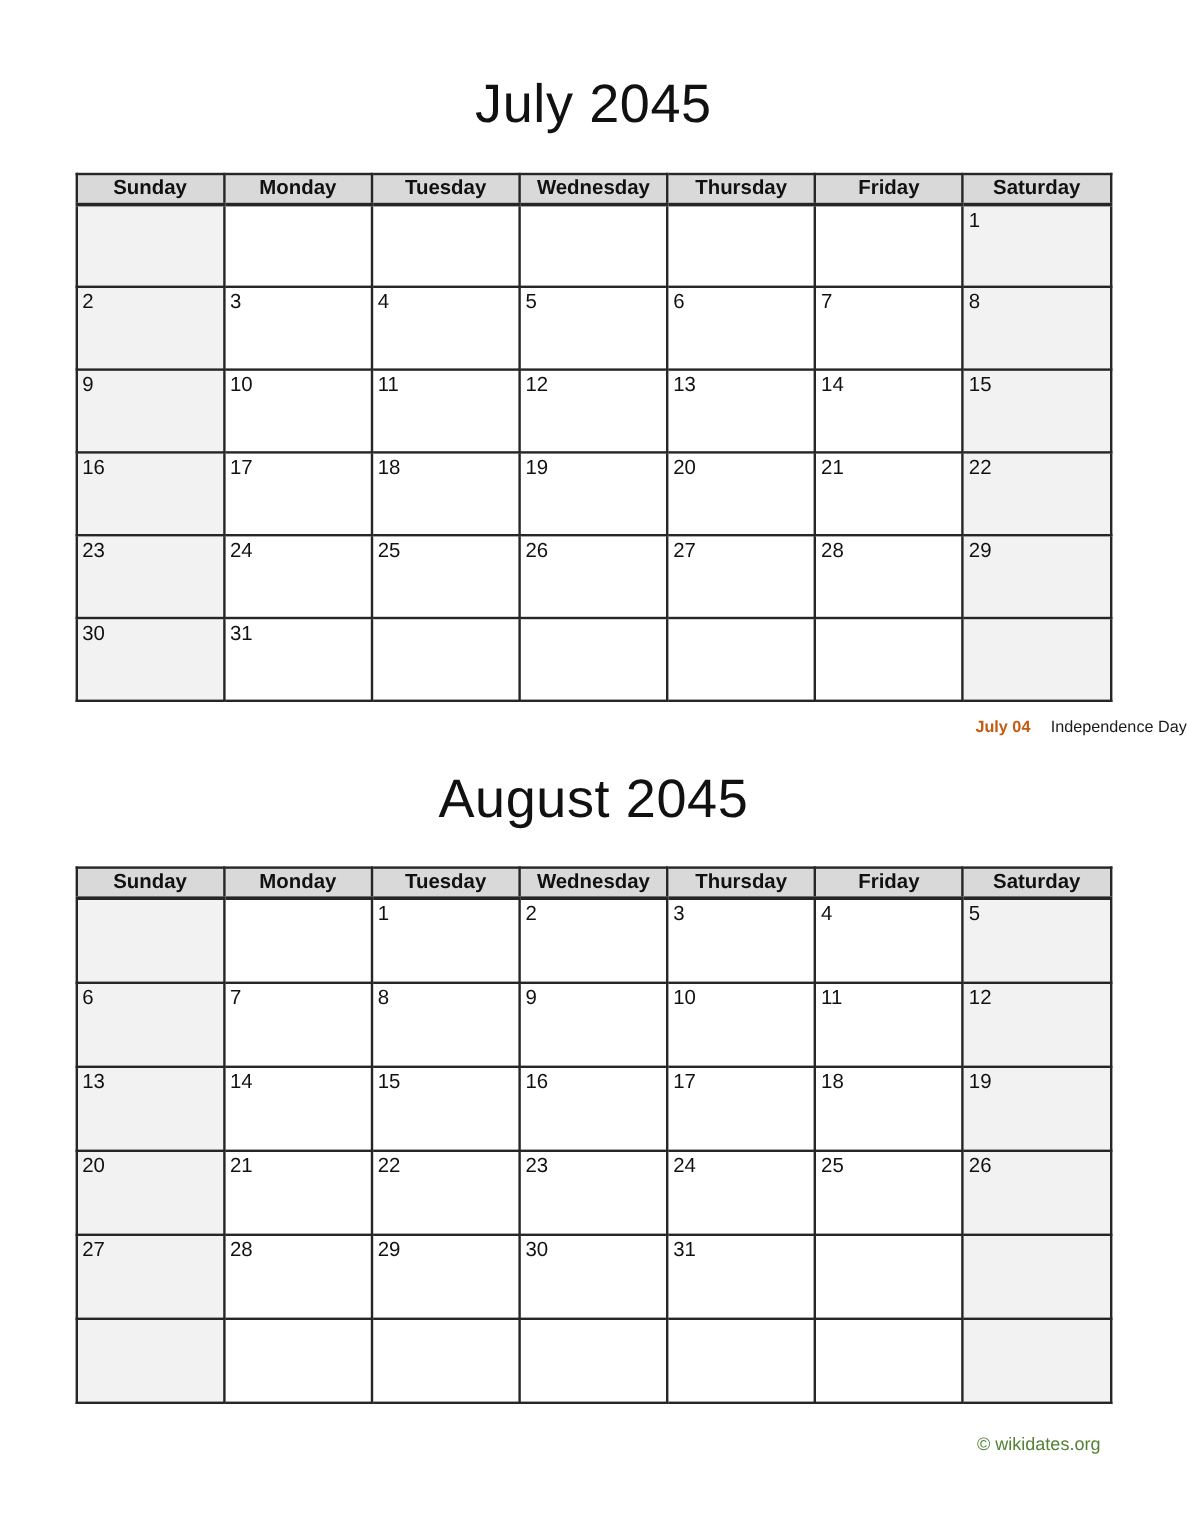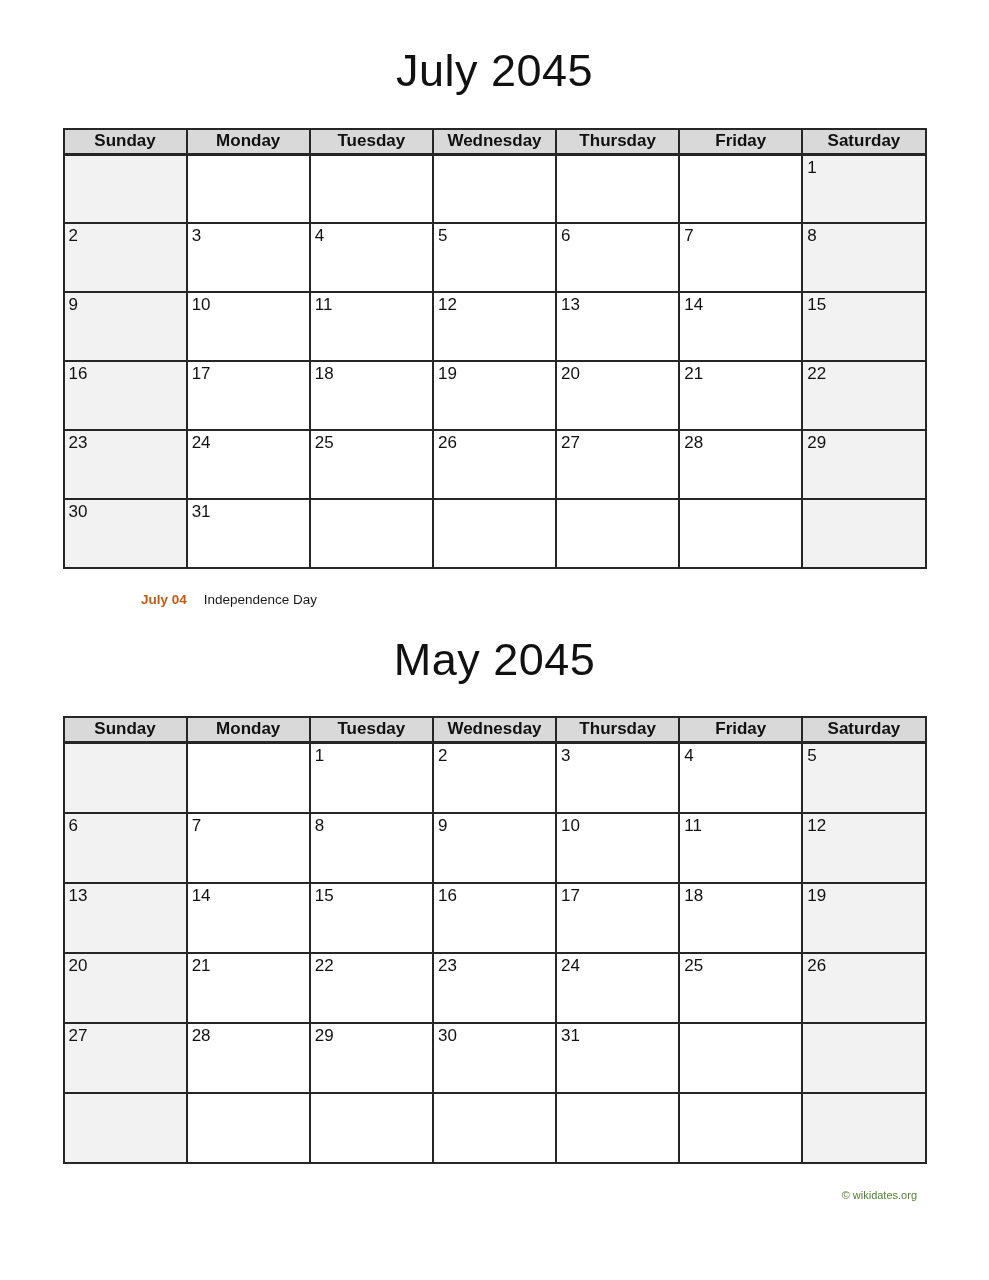--- a/index.html
+++ b/index.html
@@ -24,21 +24,21 @@
   }
   .month-title {
     margin: 0;
     font-size: 45px;
     font-weight: 400;
     text-align: center;
     line-height: 1.22;
     color: #111111;
     letter-spacing: 0.5px;
   }
-  .month-title.july { padding-top: 44px; }
+  .month-title.july { padding-top: 60px; }
   .month-title.august { padding-top: 24px; }
   table.calendar {
     width: 864px;
     margin: 29px auto 0 auto;
     border-collapse: collapse;
     table-layout: fixed;
     border: 2px solid var(--border);
   }
   table.calendar th {
     background: var(--header-bg);
@@ -58,34 +58,35 @@
     text-align: left;
     font-size: 17px;
     line-height: 1.25;
     padding: 1px 0 0 4px;
     background: #ffffff;
     color: #111111;
   }
   table.calendar.august td { height: 70px; }
   table.calendar td.weekend { background: var(--weekend-bg); }
   .holiday-note {
-    margin: 23px 0 0 141px;
+    margin: 13px 0 0 141px;
     font-size: 13.5px;
     line-height: 1.2;
+    text-align: right;
   }
   .holiday-date {
     color: var(--holiday);
     font-weight: 700;
     margin-right: 17px;
   }
   .holiday-name { color: #1a1a1a; }
   .footer {
     margin: 25px 72px 0 0;
     text-align: right;
-    font-size: 11px;
+    font-size: 15px;
     color: var(--footer);
   }
 </style>
 </head>
 <body>
 
 <div class="page">
 
   <h1 class="month-title july">July 2045</h1>
 
@@ -156,21 +157,21 @@
           <td></td>
           <td class="weekend"></td>
         </tr>
       </tbody>
   </table>
 
   <div class="holiday-note">
     <span class="holiday-date">July 04</span><span class="holiday-name">Independence Day</span>
   </div>
 
-  <h1 class="month-title august">May 2045</h1>
+  <h1 class="month-title august">August 2045</h1>
 
   <table class="calendar august">
     <thead>
       <tr>
           <th>Sunday</th>
           <th>Monday</th>
           <th>Tuesday</th>
           <th>Wednesday</th>
           <th>Thursday</th>
           <th>Friday</th>

